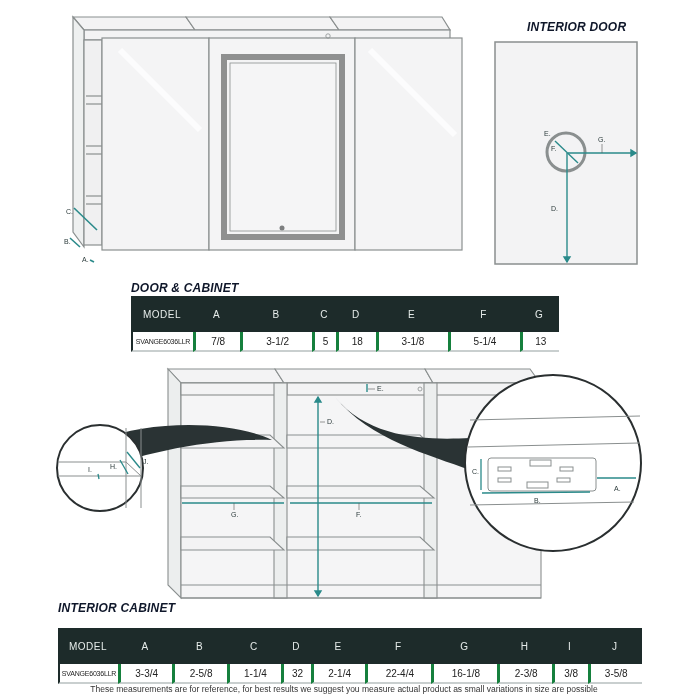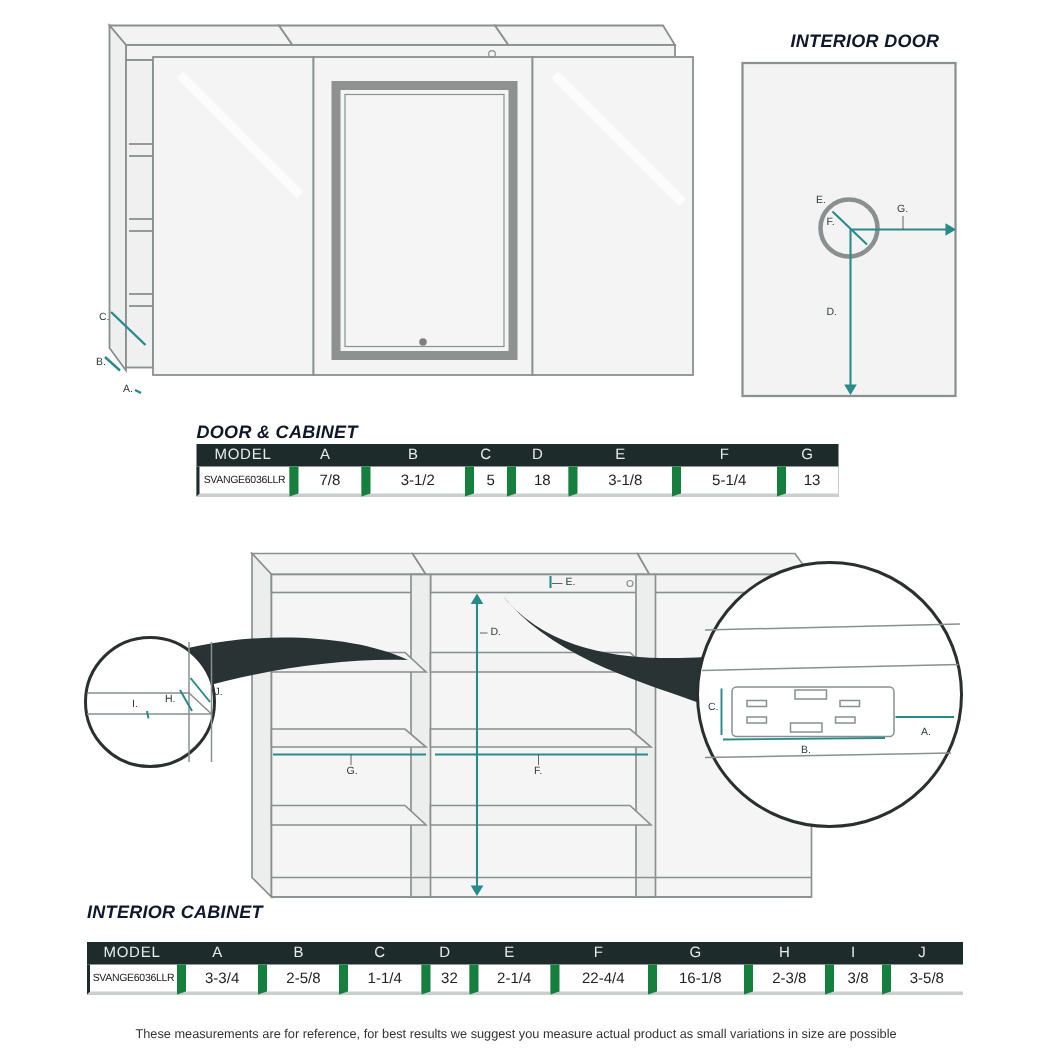--- a/index.html
+++ b/index.html
@@ -1,21 +1,21 @@
 <!DOCTYPE html>
 <html><head>
 <meta charset="utf-8">
 <style>
   html, body { margin:0; padding:0; background:#ffffff; }
   body { width:700px; height:700px; position:relative; overflow:hidden; font-family:"Liberation Sans", sans-serif; color:#1f2a2a; }
   svg { position:absolute; left:0; top:0; }
   .section-title { position:absolute; font-weight:bold; font-style:italic; font-size:12px; color:#0f172a; letter-spacing:0.2px; }
   table.spec { position:absolute; border-collapse:separate; border-spacing:0; background:#1d2b2a; }
-  table.spec th { color:#e6ecea; font-weight:normal; font-size:10px; height:15px; text-align:center; letter-spacing:0.5px; padding:0; }
-  table.spec td { background:#ffffff; color:#222; font-size:10px; text-align:center; height:18px; padding:0; border-left:6px solid #15803d; }
+  table.spec th { color:#e6ecea; font-weight:normal; font-size:10px; height:36px; text-align:center; letter-spacing:0.5px; padding:0; }
+  table.spec td { background:#ffffff; color:#222; font-size:10px; text-align:center; height:18px; padding:0; border-left:3px solid #15803d; }
   table.spec td.model { font-size:7px; letter-spacing:-0.2px; border-left:2px solid #1d2b2a; }
   table.spec tr.vals td { border-bottom:2px solid #c9cfcf; }
   .dimlabel { position:absolute; font-size:7px; color:#2b3a3a; }
   .note { position:absolute; left:0; width:688px; top:684px; text-align:center; font-size:8.5px; color:#333; }
 </style>
 </head>
 <body>
 
 <svg width="700" height="700">
   <g fill="#f3f3f4" stroke="#8a8f8f" stroke-width="1.2">

